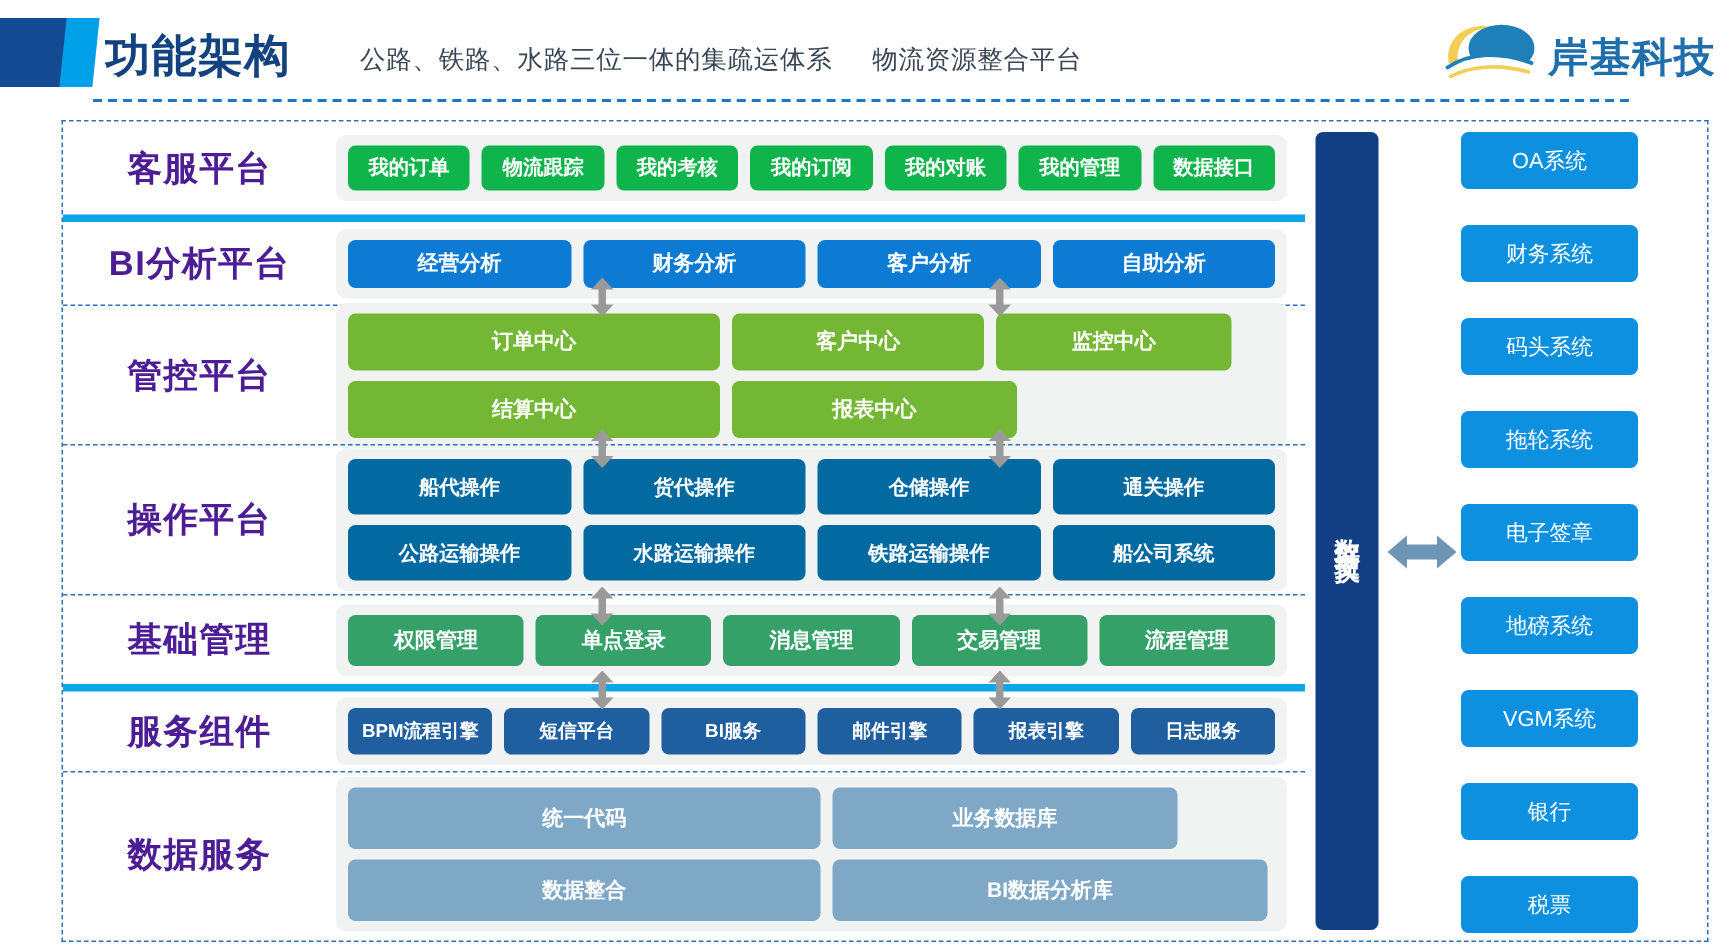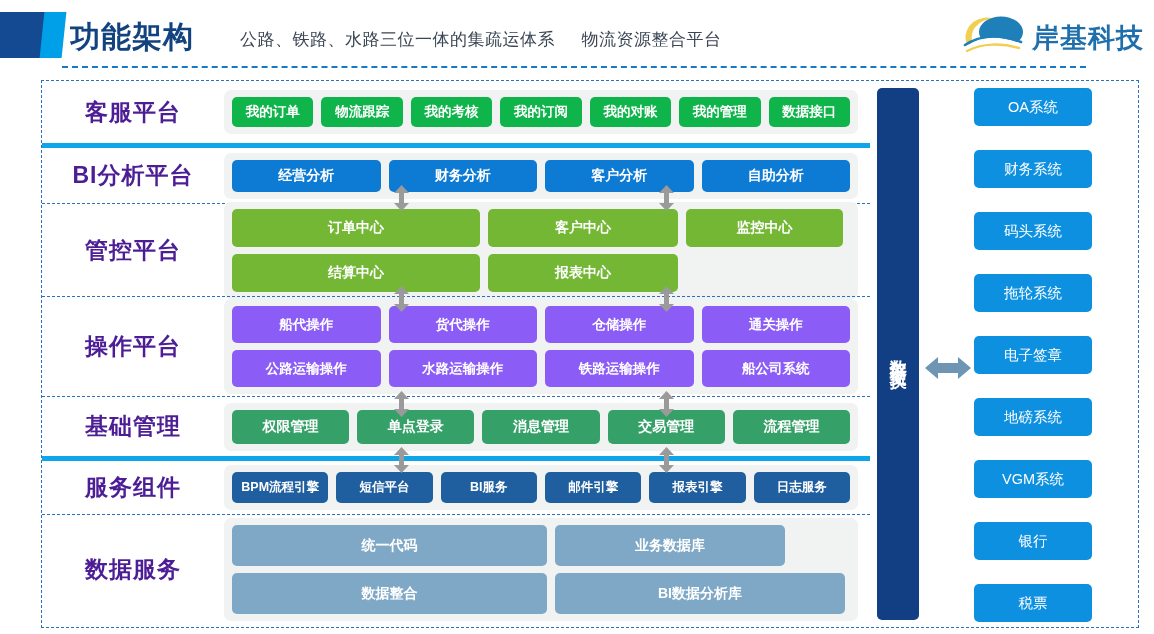--- a/index.html
+++ b/index.html
@@ -40,21 +40,21 @@
   .panel{ flex:1; background:#f1f2f2; border-radius:7px; margin:8px 12px 8px 0;
           padding:7px 8px; display:flex; flex-direction:column; gap:7px; }
   .brow{ display:flex; gap:8px; }
   .btn{ border-radius:5px; color:#ffffff; display:flex; align-items:center;
         justify-content:center; text-align:right; font-weight:bold; }
 
   
   .c-green{ background:#0fb44a; }
   .c-blue{ background:#0d7ad4; }
   .c-olive{ background:#73b735; }
-  .c-navy{ background:#8b5cf6; }
+  .c-navy{ background:#0369a1; }
   .c-teal{ background:#35a168; }
   .c-steel{ background:#1f5fa0; }
   .c-slate{ background:#7fa8c6; }
 
   
   .r-kefu .btn{ height:30px; font-size:13.5px; flex:1; }
   .r-bi .btn{ height:32px; font-size:14px; flex:1; }
   .r-gk .btn{ height:38px; font-size:14px; }
   .r-cz .btn{ height:37px; font-size:13.5px; flex:1; }
   .r-jc .btn{ height:34px; font-size:14px; flex:1; }
@@ -138,21 +138,21 @@
           <div class="btn c-blue">客户分析</div>
           <div class="btn c-blue">自助分析</div>
         </div>
       </div>
     </div>
     <div class="row r-gk sep-dash" style="height: 93px;">
       <div class="rowlabel">管控平台</div>
       <div class="panel">
         <div class="brow">
           <div class="btn c-olive" style="flex: 0 0 auto; width: 248px;">订单中心</div>
-          <div class="btn c-olive" style="flex: 0 0 auto; width: 190px;">客户中心</div>
+          <div class="btn c-olive" style="flex: 0 0 auto; width: 168px;">客户中心</div>
           <div class="btn c-olive" style="flex: 0 0 auto; width: 157px;">监控中心</div>
         </div>
         <div class="brow">
           <div class="btn c-olive" style="flex: 0 0 auto; width: 248px;">结算中心</div>
           <div class="btn c-olive" style="flex: 0 0 auto; width: 190px;">报表中心</div>
         </div>
       </div>
     </div>
     <div class="row r-cz sep-dash" style="height: 100px;">
       <div class="rowlabel">操作平台</div>

